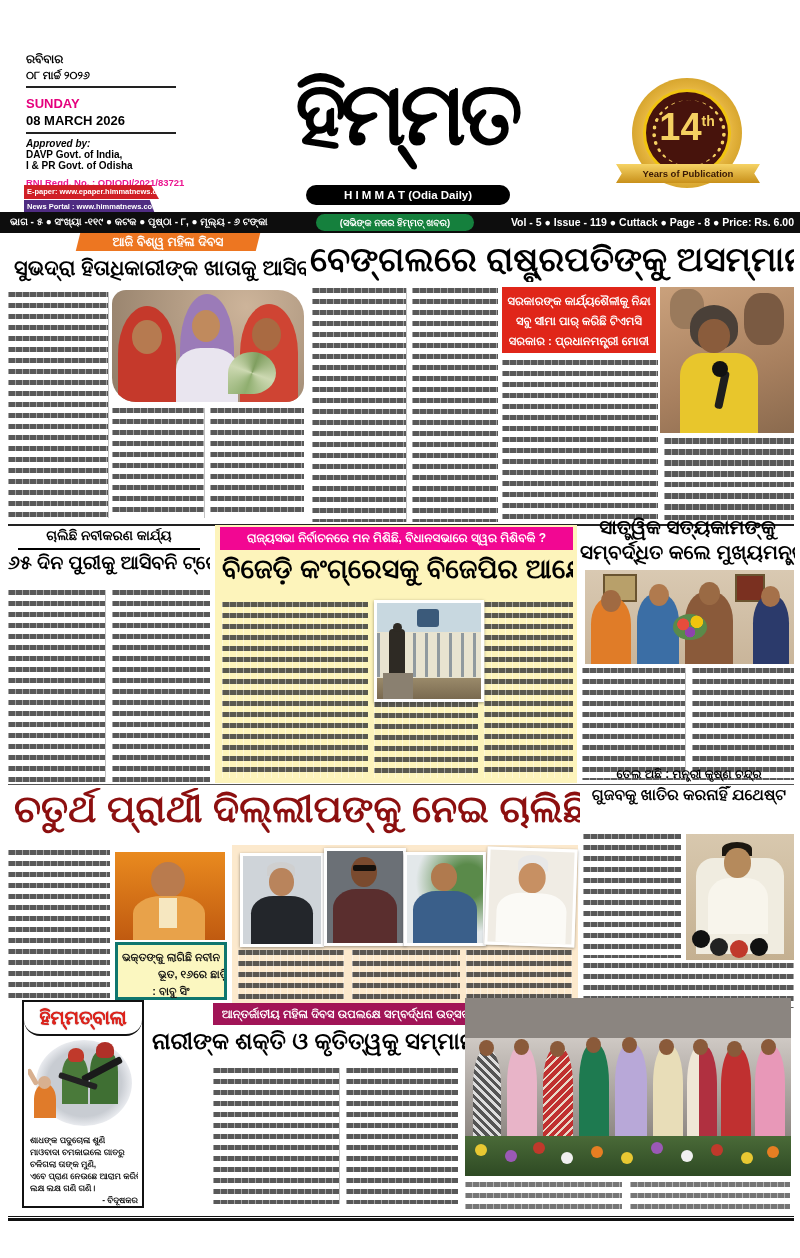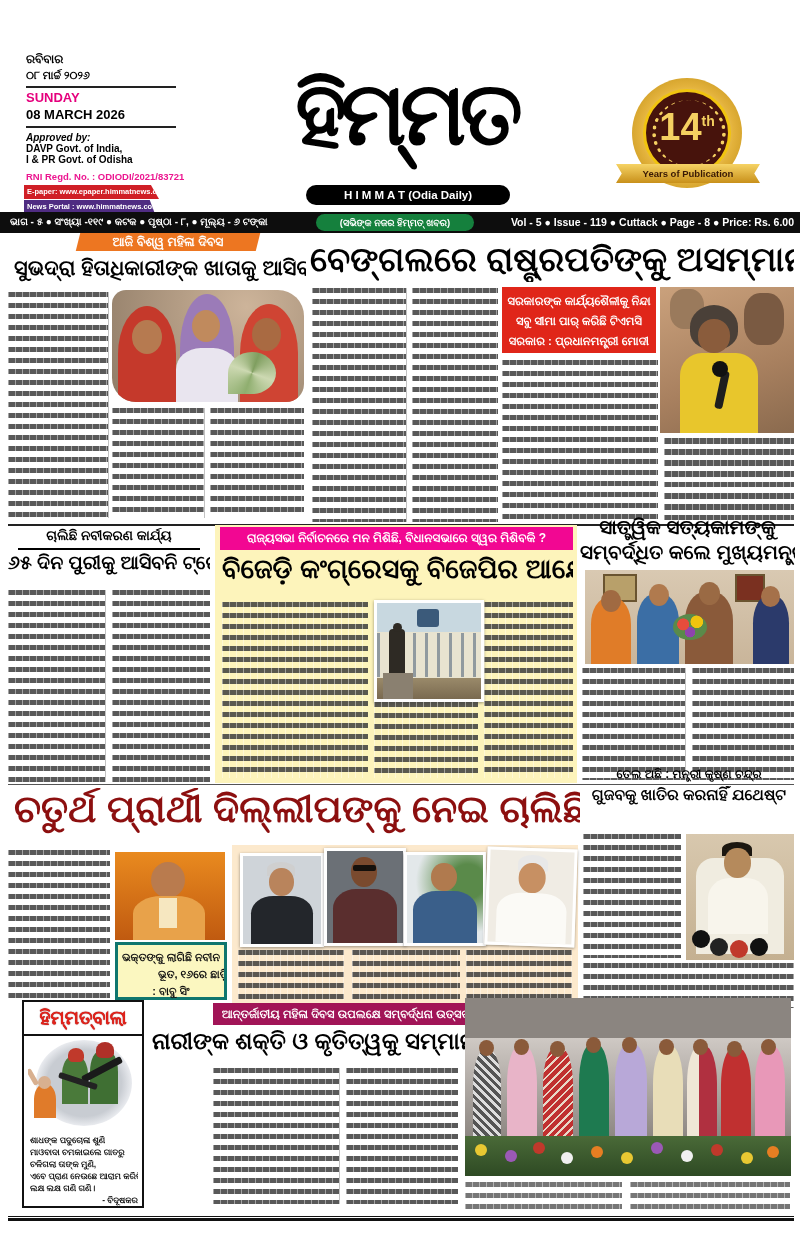--- a/index.html
+++ b/index.html
@@ -26,21 +26,21 @@
   .ybox{background:#fbf7c0;border:3px solid #0f766e;font-weight:bold;color:#111;}
   .polaroid{border:3px solid #fff;box-shadow:0 1px 3px rgba(0,0,0,.4);}
 </style>
 </head>
 <body>
 
 <div class="abs" style="left:26px;top:52px;width:200px;">
   <div class="hl" style="font-size:12px;">ରବିବାର</div>
   <div class="hl" style="font-size:11px;margin-top:3px;">୦୮ ମାର୍ଚ୍ଚ ୨୦୨୬</div>
   <div class="rule" style="width:150px;height:2px;margin-top:4px;"></div>
-  <div class="hl" style="font-size:13px;color:#e5007d;margin-top:2px;">SUNDAY</div>
+  <div class="hl" style="font-size:13px;color:#e5007d;margin-top:8px;">SUNDAY</div>
   <div class="hl" style="font-size:13px;margin-top:2px;">08 MARCH 2026</div>
   <div class="rule" style="width:150px;height:2px;margin-top:4px;"></div>
   <div class="hl" style="font-size:10px;font-style:italic;margin-top:4px;">Approved by:</div>
   <div class="hl" style="font-size:10px;">DAVP Govt. of India,</div>
   <div class="hl" style="font-size:10px;">I &amp; PR Govt. of Odisha</div>
   <div class="hl" style="font-size:9.5px;color:#ec1690;margin-top:6px;">RNI Regd. No. : ODIODI/2021/83721</div>
 </div>
 <div class="abs" style="left:24px;top:185px;width:132px;height:14px;background:#d01f26;clip-path:polygon(0 0,94% 0,100% 100%,0 100%);color:#fff;font-weight:bold;font-size:7.5px;line-height:14px;padding-left:3px;white-space:nowrap;overflow:hidden;"><span>E-paper: www.epaper.himmatnews.com</span></div>
 <div class="abs" style="left:24px;top:200px;width:128px;height:14px;background:#4f2c82;clip-path:polygon(0 0,96% 0,100% 100%,0 100%);color:#fff;font-weight:bold;font-size:7.5px;line-height:14px;padding-left:3px;white-space:nowrap;overflow:hidden;"><span>News Portal : www.himmatnews.com</span></div>
 
@@ -187,21 +187,21 @@
   <div style="left:38px;top:14px;width:27px;height:30px;background:#b58a5c;border-radius:48%;"></div>
   <div style="left:22px;top:44px;width:60px;height:56px;background:#f8f5ec;border-radius:36% 36% 0 0;"></div>
   <div style="left:6px;top:96px;width:18px;height:18px;background:#111;border-radius:50%;"></div>
   <div style="left:24px;top:104px;width:18px;height:18px;background:#222;border-radius:50%;"></div>
   <div style="left:44px;top:106px;width:18px;height:18px;background:#c0392b;border-radius:50%;"></div>
   <div style="left:64px;top:104px;width:18px;height:18px;background:#111;border-radius:50%;"></div>
 </div>
 <div class="abs tl" style="left:583px;top:963px;width:211px;height:45px;"></div>
 
 <div class="abs" style="left:22px;top:1000px;width:122px;height:208px;border:2px solid #111;box-sizing:border-box;background:#fff;">
-  <div class="hl ctr" style="width:100%;height:32px;font-size:19px;line-height:32px;color:#e32119;border-bottom:2px solid #111;text-shadow:0 0 1px #7a0000;">ହିମ୍ମତ୍ବାଲା</div>
+  <div class="hl ctr" style="width:100%;height:32px;font-size:19px;line-height:32px;color:#e32119;border-bottom:2px solid #111;text-shadow:0 0 1px #7a0000;border-radius:16px;">ହିମ୍ମତ୍ବାଲା</div>
   <div class="ph" style="left:4px;top:36px;width:110px;height:92px;background:#fff;">
     <div style="left:8px;top:2px;width:96px;height:86px;background:radial-gradient(ellipse,#c8ccd2 55%,#e8eaee 70%,transparent 75%);border-radius:50%;"></div>
     <div style="left:34px;top:18px;width:26px;height:48px;background:#4a7a3a;border-radius:40% 40% 0 0;"></div>
     <div style="left:40px;top:10px;width:16px;height:14px;background:#c0392b;border-radius:50% 50% 30% 30%;"></div>
     <div style="left:62px;top:12px;width:28px;height:54px;background:#3f6f33;border-radius:40% 40% 0 0;"></div>
     <div style="left:68px;top:4px;width:18px;height:16px;background:#b03028;border-radius:50% 50% 30% 30%;"></div>
     <div style="left:52px;top:28px;width:44px;height:7px;background:#1a1a1a;transform:rotate(-28deg);border-radius:2px;"></div>
     <div style="left:30px;top:40px;width:40px;height:6px;background:#222;transform:rotate(18deg);border-radius:2px;"></div>
     <div style="left:6px;top:46px;width:22px;height:34px;background:#e07b2a;border-radius:45% 45% 0 0;"></div>
     <div style="left:10px;top:38px;width:13px;height:13px;background:#d8b090;border-radius:50%;"></div>

